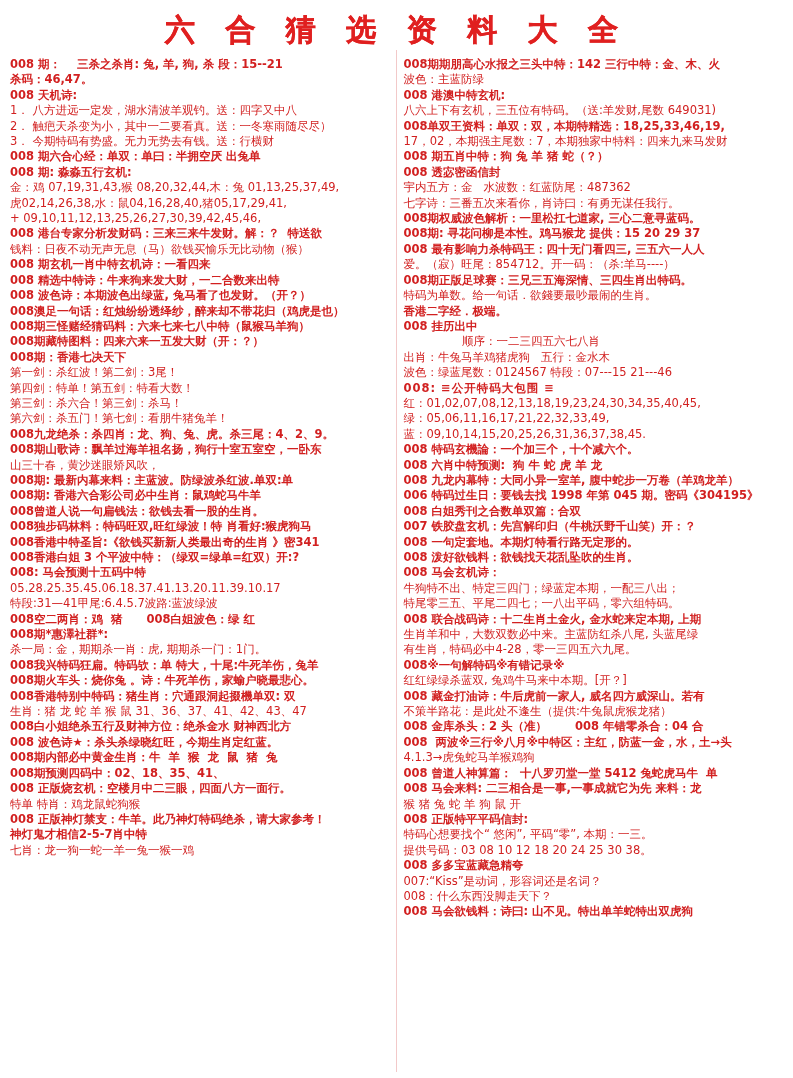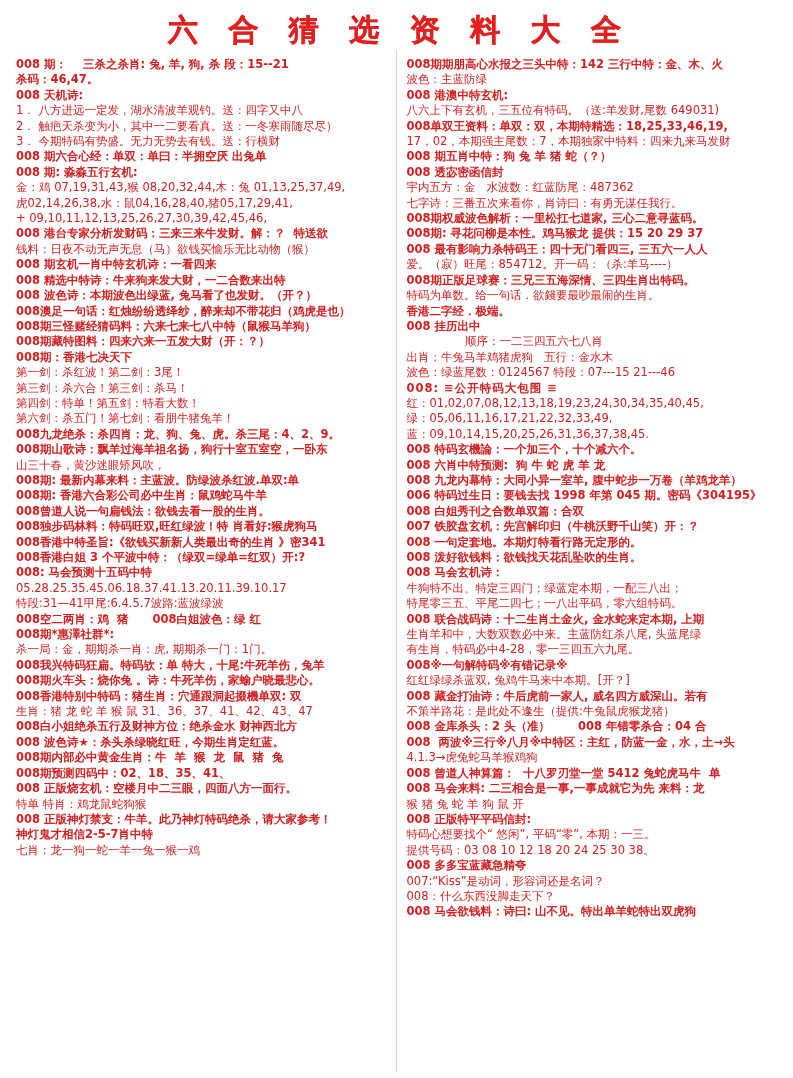--- a/index.html
+++ b/index.html
@@ -6,21 +6,21 @@
   body{
     width:793px;
     background:#ffffff;
     font-family:"DejaVu Sans","Liberation Sans",sans-serif;
     color:#d22020;
   }
   .page{
     width:793px;
     min-height:1078px;
     box-sizing:border-box;
-    padding:8px 10px 4px 16px;
+    padding:8px 10px 4px 10px;
     position:relative;
   }
   .title{
     text-align:center;
     font-size:30px;
     font-weight:bold;
     letter-spacing:10px;
     color:#e02020;
     margin:2px 0 6px 0;
     font-family:"DejaVu Sans","Liberation Sans",sans-serif;
@@ -79,22 +79,22 @@
         <p class="b">008 港台专家分析发财码：三来三来牛发财。解：？  特送欲</p>
         <p>钱料：日夜不动无声无息（马）欲钱买愉乐无比动物（猴）</p>
         <p class="b">008 期玄机一肖中特玄机诗：一看四来</p>
         <p class="b">008 精选中特诗：牛来狗来发大财，一二合数来出特</p>
         <p class="b">008 波色诗：本期波色出绿蓝, 兔马看了也发财。（开？）</p>
         <p class="b">008澳足一句话：红烛纷纷透绎纱，醉来却不带花归（鸡虎是也）</p>
         <p class="b">008期三怪赌经猜码料：六来七来七八中特（鼠猴马羊狗）</p>
         <p class="b">008期藏特图料：四来六来一五发大财（开：？）</p>
         <p class="b">008期：香港七决天下</p>
         <p>第一剑：杀红波！第二剑：3尾！</p>
+        <p>第四剑：特单！第五剑：特看大数！</p>
         <p>第三剑：杀六合！第三剑：杀马！</p>
-        <p>第四剑：特单！第五剑：特看大数！</p>
         <p>第六剑：杀五门！第七剑：看朋牛猪兔羊！</p>
         <p class="b">008九龙绝杀：杀四肖：龙、狗、兔、虎。杀三尾：4、2、9。</p>
         <p class="b">008期山歌诗：飘羊过海羊祖名扬，狗行十室五室空，一卧东</p>
         <p>山三十春，黄沙迷眼矫风吹，</p>
         <p class="b">008期: 最新内幕来料：主蓝波。防绿波杀红波.单双:单</p>
         <p class="b">008期: 香港六合彩公司必中生肖：鼠鸡蛇马牛羊</p>
         <p class="b">008曾道人说一句扁钱法：欲钱去看一股的生肖。</p>
         <p class="b">008独步码林料：特码旺双,旺红绿波！特 肖看好:猴虎狗马</p>
         <p class="b">008香港中特圣旨:《欲钱买新新人类最出奇的生肖 》密341</p>
         <p class="b">008香港白姐 3 个平波中特：（绿双=绿单=红双）开:?</p>

